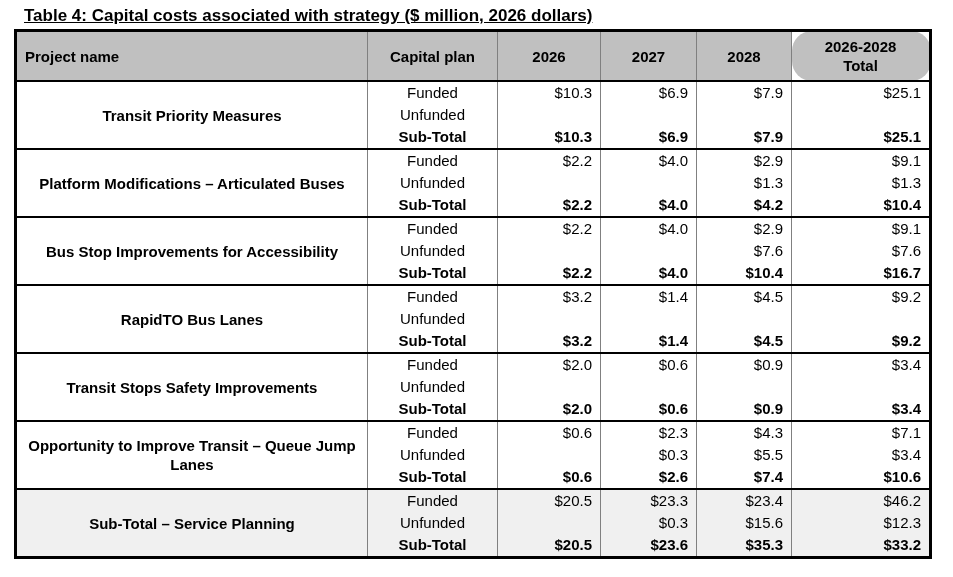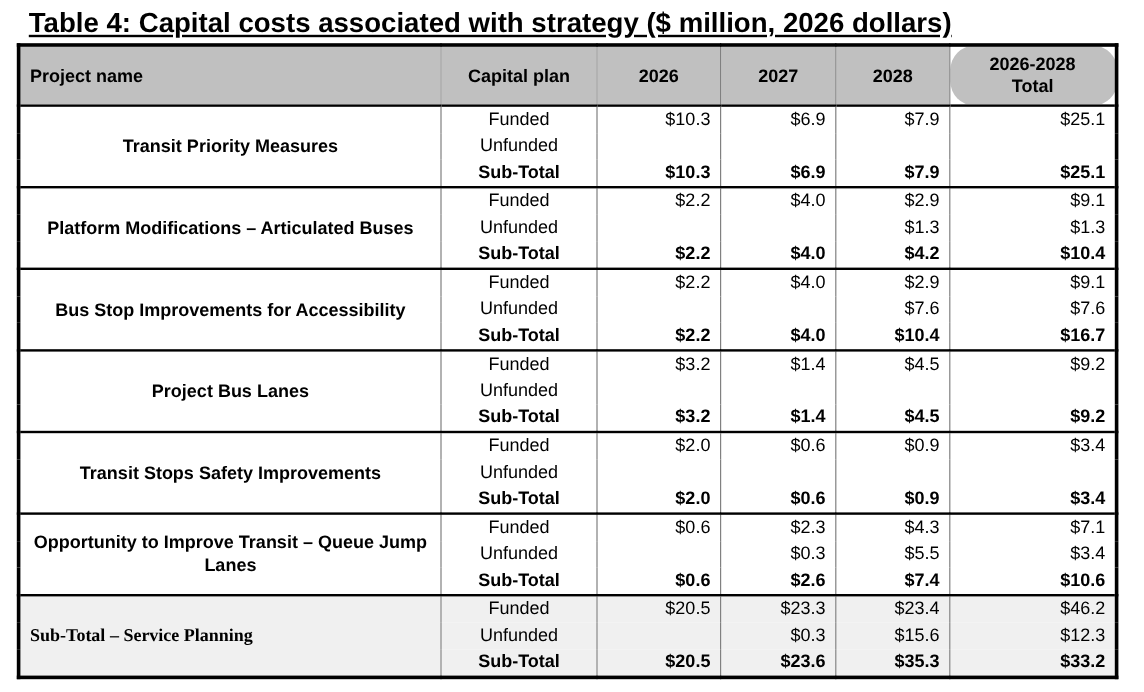--- a/index.html
+++ b/index.html
@@ -10,21 +10,21 @@
     color: #000000;
   }
   .page {
     width: 953px;
     height: 577px;
     box-sizing: border-box;
     padding: 4px 12px 0 14px;
     overflow: hidden;
   }
   .table-title {
-    font-size: 23px;
+    font-size: 17px;
     font-weight: bold;
     text-decoration: underline;
     margin: 2px 0 3px 10px;
     letter-spacing: 0px;
   }
   table.cost-table {
     border-collapse: collapse;
     table-layout: fixed;
     width: 733px;
     border: 3px solid #000000;
@@ -64,22 +64,21 @@
     line-height: 19px;
     font-weight: bold;
   }
   td.lab { text-align: center; }
   td.num { text-align: right; }
   tr.sub td { font-weight: bold; }
 
   tbody.summary td { background: #f0f0f0; }
   tbody.summary td.proj {
     font-weight: bold;
-    text-align: left;
-    font-family: Liberation Serif, serif;
+    text-align: center;
   }
 </style>
 </head>
 <body>
 
 <div class="page">
   <div class="table-title">Table 4: Capital costs associated with strategy ($ million, 2026 dollars)</div>
 
   <table class="cost-table">
     <colgroup>
@@ -169,21 +168,21 @@
         <tr class="sub">
           <td class="lab">Sub-Total</td>
           <td class="num">$2.2</td>
           <td class="num">$4.0</td>
           <td class="num">$10.4</td>
           <td class="num">$16.7</td>
         </tr>
       </tbody>
       <tbody class="">
         <tr class="">
-          <td class="proj" rowspan="3">Project Bus Lanes</td>
+          <td class="proj" rowspan="3">RapidTO Bus Lanes</td>
           <td class="lab">Funded</td>
           <td class="num">$3.2</td>
           <td class="num">$1.4</td>
           <td class="num">$4.5</td>
           <td class="num">$9.2</td>
         </tr>
         <tr class="">
           <td class="lab">Unfunded</td>
           <td class="num"></td>
           <td class="num"></td>

